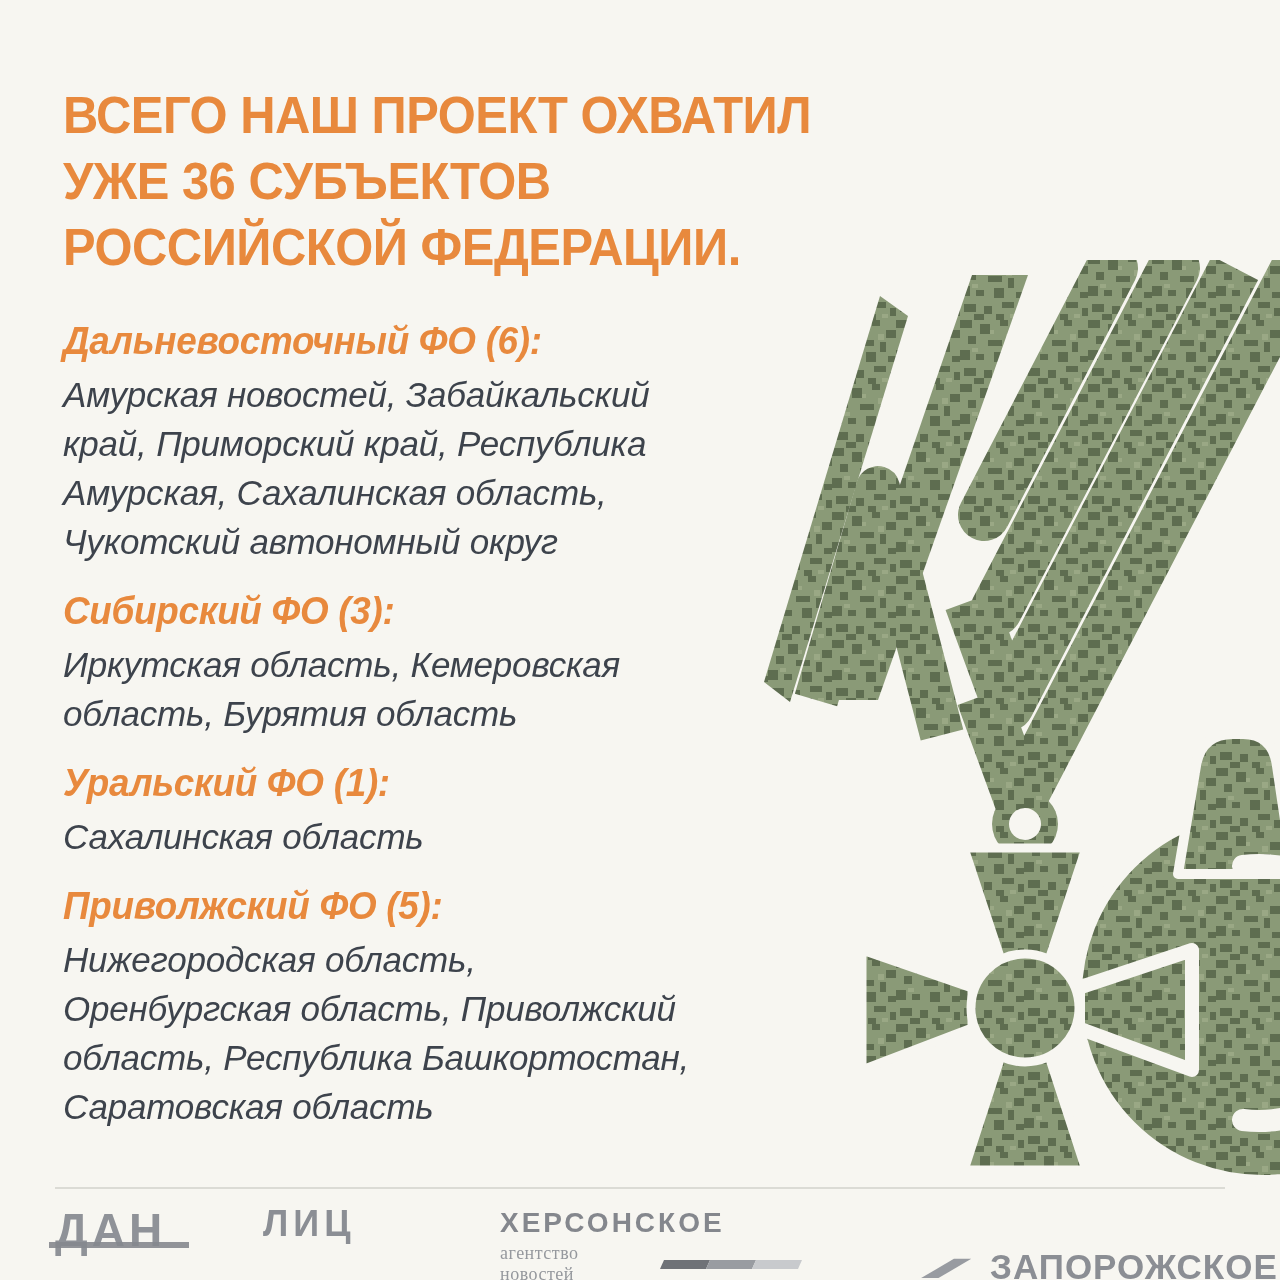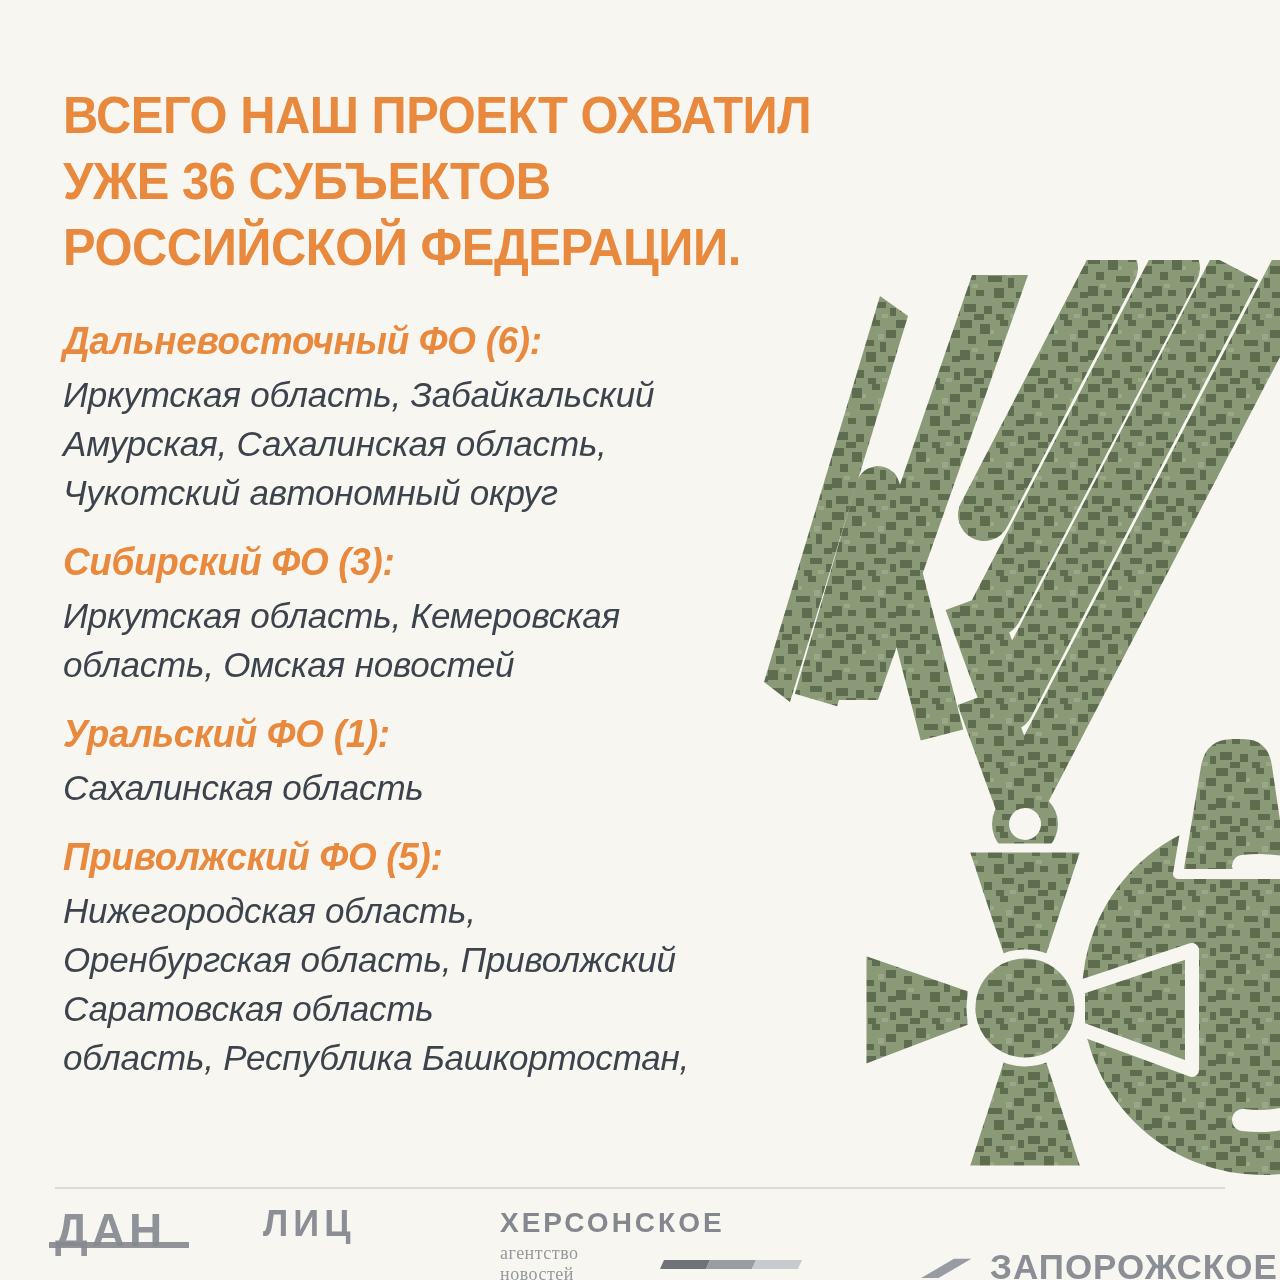--- a/index.html
+++ b/index.html
@@ -108,42 +108,43 @@
 
   <div class="content">
     <h1 class="headline">
       <div>ВСЕГО НАШ ПРОЕКТ ОХВАТИЛ</div>
       <div>УЖЕ 36 СУБЪЕКТОВ</div>
       <div>РОССИЙСКОЙ ФЕДЕРАЦИИ.</div>
     </h1>
 
     <section class="fo-section">
       <h2 class="fo-heading">Дальневосточный ФО (6):</h2>
-      <div class="fo-line">Иркутская область, Забайкальский</div>
+      <div class="fo-line">Амурская новостей, Забайкальский</div>
+      <div class="fo-line">край, Приморский край, Республика</div>
       <div class="fo-line">Амурская, Сахалинская область,</div>
       <div class="fo-line">Чукотский автономный округ</div>
     </section>
 
     <section class="fo-section">
       <h2 class="fo-heading">Сибирский ФО (3):</h2>
       <div class="fo-line">Иркутская область, Кемеровская</div>
-      <div class="fo-line">область, Омская новостей</div>
+      <div class="fo-line">область, Бурятия область</div>
     </section>
 
     <section class="fo-section">
       <h2 class="fo-heading">Уральский ФО (1):</h2>
       <div class="fo-line">Сахалинская область</div>
     </section>
 
     <section class="fo-section">
       <h2 class="fo-heading">Приволжский ФО (5):</h2>
       <div class="fo-line">Нижегородская область,</div>
       <div class="fo-line">Оренбургская область, Приволжский</div>
+      <div class="fo-line">область, Республика Башкортостан,</div>
       <div class="fo-line">Саратовская область</div>
-      <div class="fo-line">область, Республика Башкортостан,</div>
     </section>
   </div>
 
   <div class="footer">
     <div class="footer-rule"></div>
 
     <div class="logo logo-dan">
       <div class="dan-text">ДАН</div>
       <i class="dan-line"></i>
     </div>

